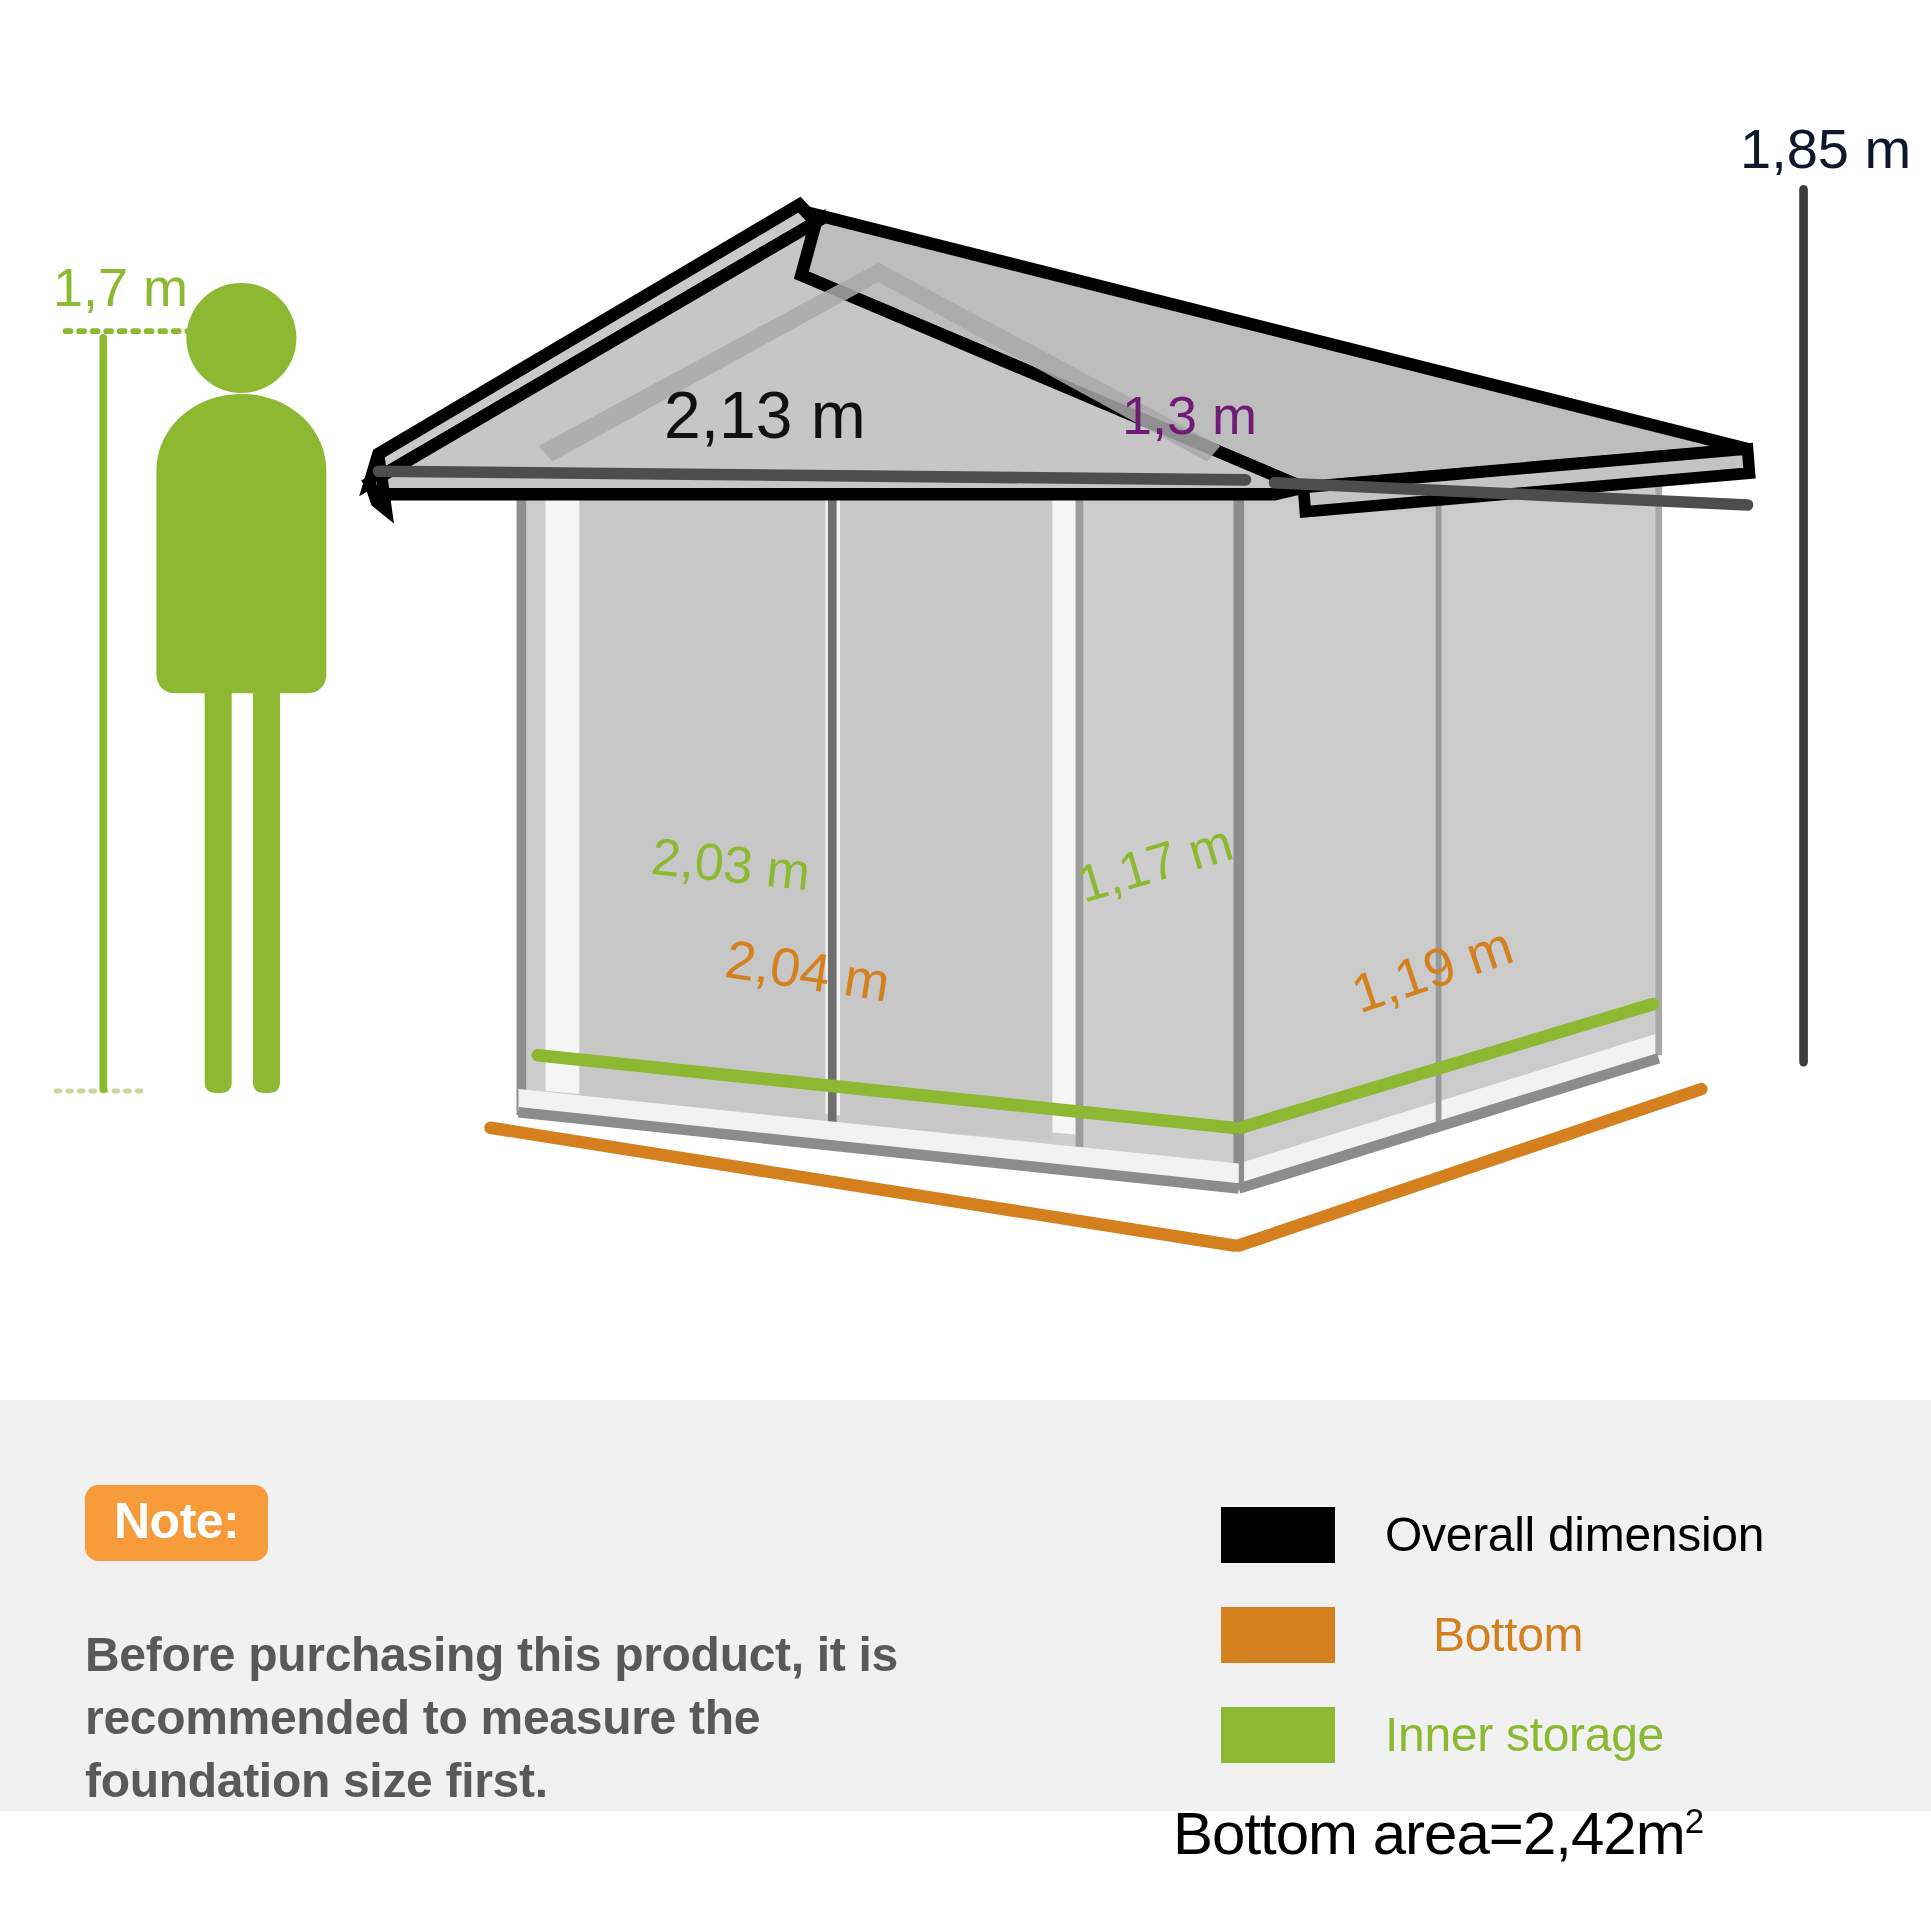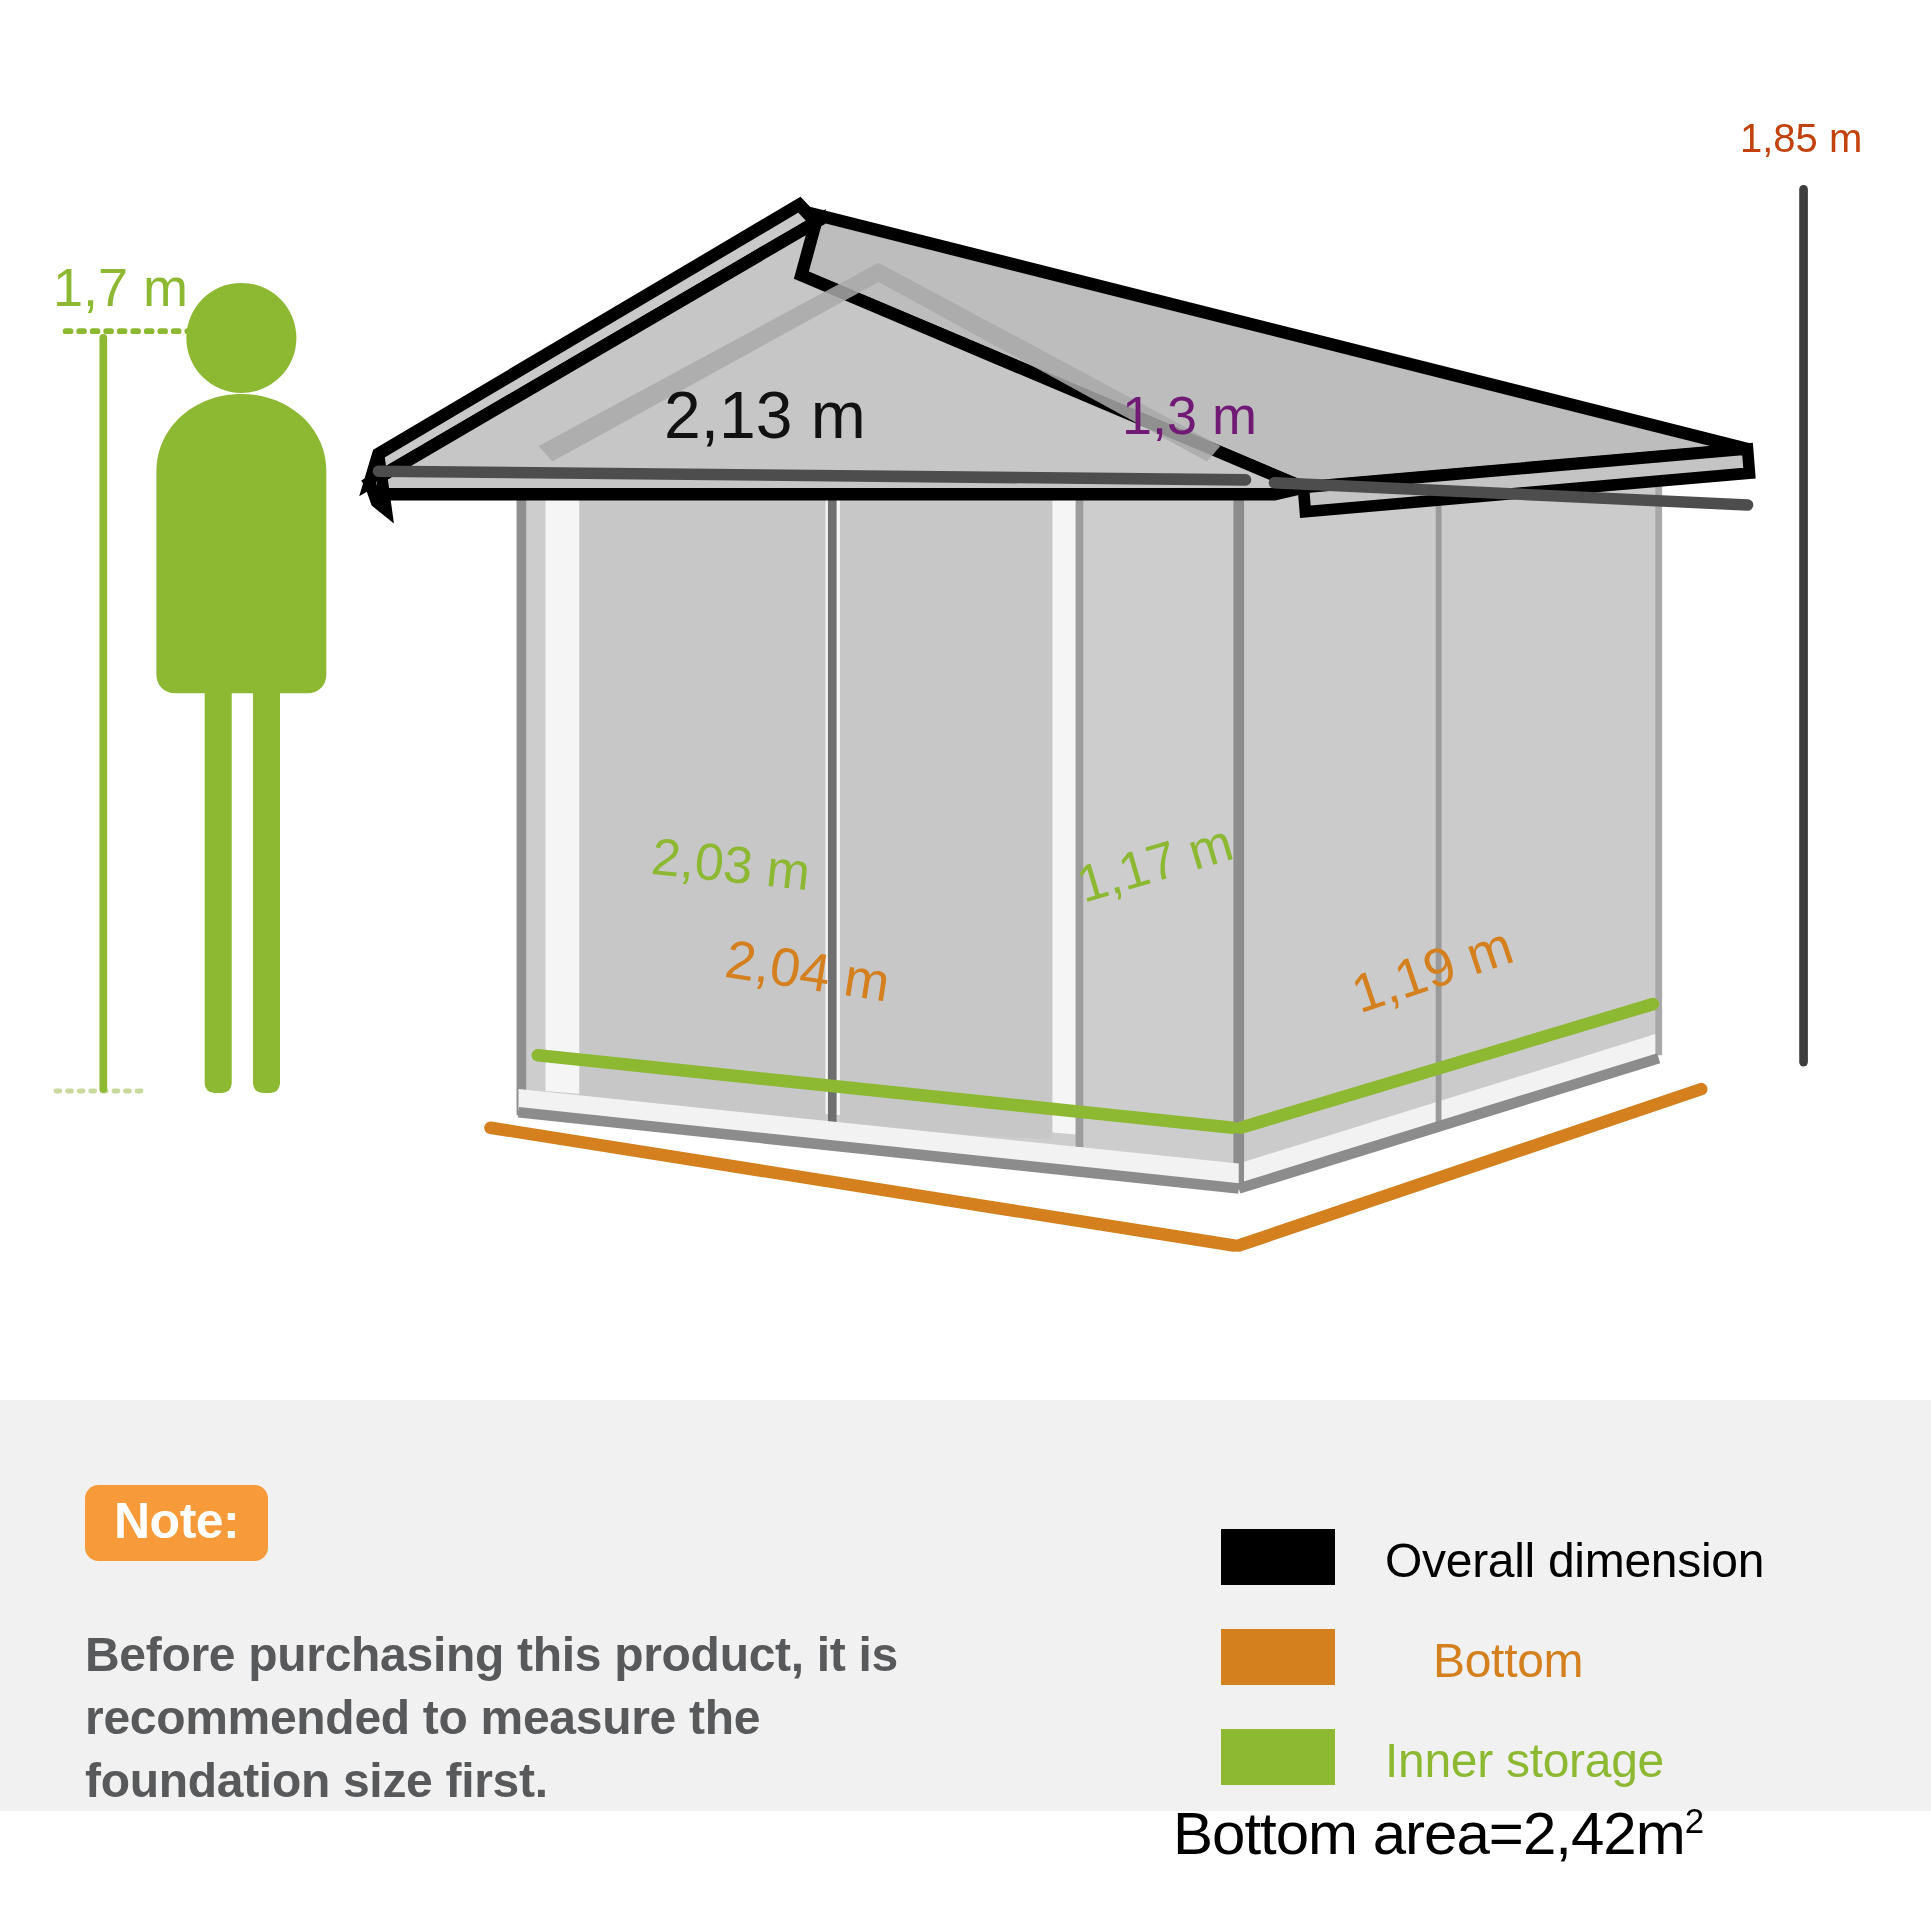--- a/index.html
+++ b/index.html
@@ -44,21 +44,21 @@
     color: #58595b;
     font-size: 48px;
     line-height: 1.32;
     font-weight: 700;
     letter-spacing: -0.3px;
     width: 869px;
   }
 
   #legend-block { position: absolute; left: 1173px; top: 85px; width: 734px; }
   .legend-row {
-    display: flex; align-items: flex-end;
+    display: flex; align-items: center;
     height: 100px;
     padding-left: 48px;
   }
   .legend-swatch {
     width: 114px; height: 56px;
     flex: 0 0 114px;
     margin-right: 50px;
   }
   .legend-label {
     font-size: 48px;
@@ -175,21 +175,21 @@
       </g>
 
       <g>
         <line x1="508" y1="1168" x2="1278" y2="1290" stroke="#d4801e" stroke-width="13" stroke-linecap="round"></line>
         <line x1="1283" y1="1290" x2="1762" y2="1128" stroke="#d4801e" stroke-width="13" stroke-linecap="round"></line>
       </g>
     </svg>
 
     <div class="dim-label" style="left:53px; top:256px; font-size:54px; color:#8cb832;text-align:center;">1,7 m</div>
 
-    <div class="dim-label" style="left:1740px; top:116px; font-size:40px; color:#c2410c;">1,85 m</div>
+    <div class="dim-label" style="left:1740px; top:116px; font-size:56px; color:#0f172a;">1,85 m</div>
 
     <div class="dim-label" style="left:664px; top:377px; font-size:66px; color:#111;">2,13 m</div>
 
     <div class="dim-label" style="left:1122px; top:384px; font-size:54px; color:#701a75;">1,3 m</div>
 
     <div class="dim-label" style="left:655px; top:826px; font-size:52px; color:#8cb832; transform:rotate(5.9deg); transform-origin:left top;">2,03 m</div>
 
     <div class="dim-label" style="left:1070px; top:857px; font-size:52px; color:#8cb832; transform:rotate(-16.5deg); transform-origin:left top;">1,17 m</div>
 
     <div class="dim-label" style="left:731px; top:927px; font-size:54px; color:#d4801e; transform:rotate(8.8deg); transform-origin:left top;">2,04 m</div>

